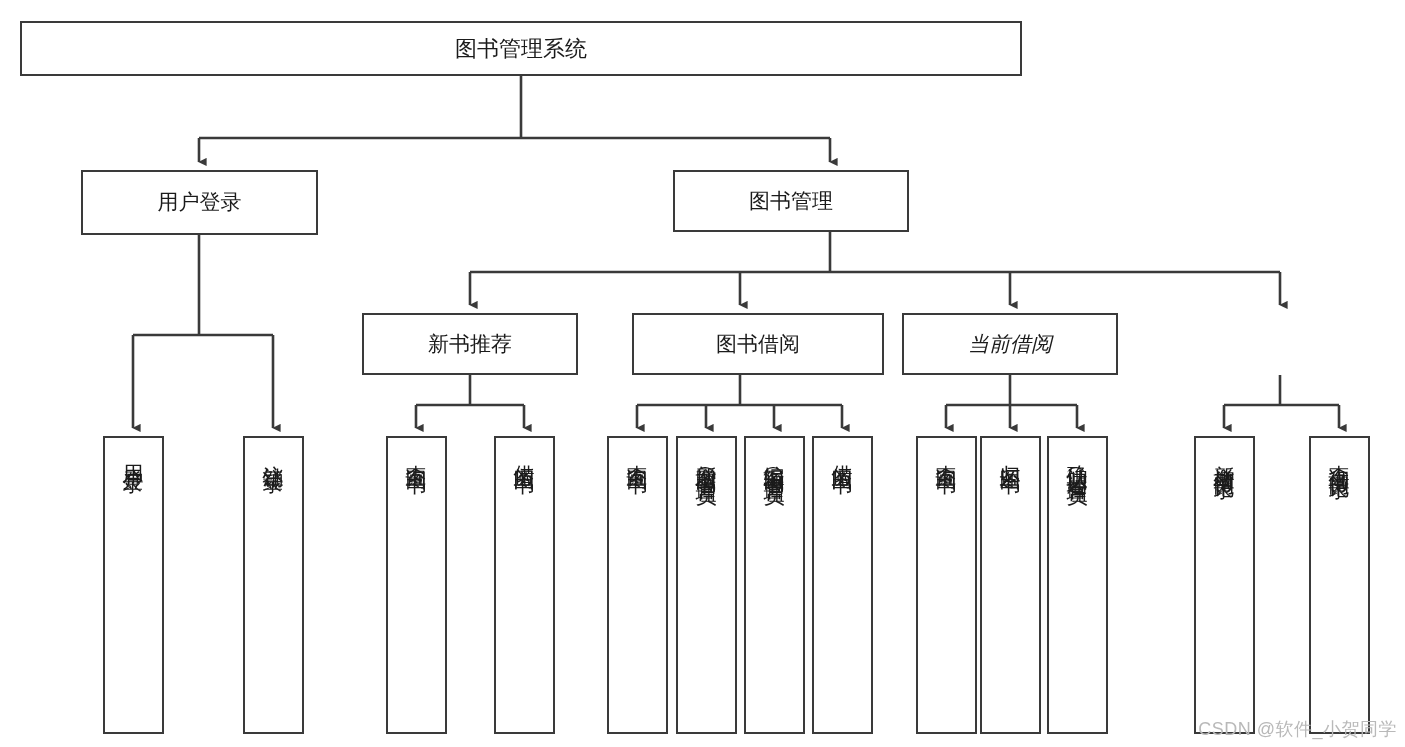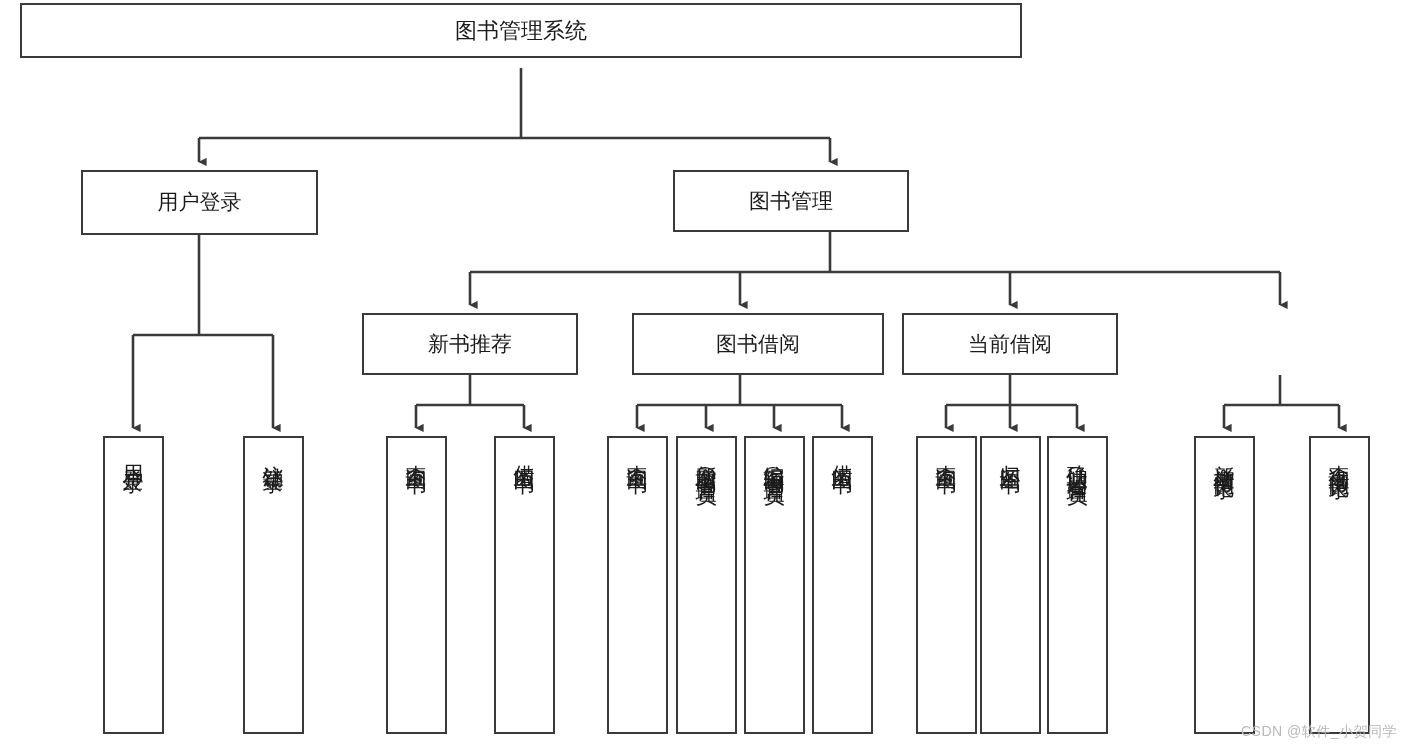--- a/index.html
+++ b/index.html
@@ -59,21 +59,21 @@
     text-orientation: upright;
     letter-spacing: 3px;
     line-height: 1;
     white-space: pre-line;
     display: block;
   }
   #watermark {
     position: absolute;
     right: 8px;
     bottom: 6px;
-    font-size: 14px;
+    font-size: 18px;
     color: #b9b9b9;
     letter-spacing: 0.5px;
     user-select: none;
   }
 </style>
 </head>
 <body>
 
 <div id="diagram-root">
 
@@ -120,38 +120,38 @@
       <path d="M1010,405 L1010,428" marker-end="url(#arrowhead)"></path>
       <path d="M1077,405 L1077,428" marker-end="url(#arrowhead)"></path>
 
       <path d="M1280,375 L1280,405"></path>
       <path d="M1224,405 L1339,405"></path>
       <path d="M1224,405 L1224,428" marker-end="url(#arrowhead)"></path>
       <path d="M1339,405 L1339,428" marker-end="url(#arrowhead)"></path>
     </g>
   </svg>
 
-  <div class="node root horiz" style="left:20px; top:3px; width:1002px; height:55px;">
+  <div class="node root horiz" style="left:20px; top:21px; width:1002px; height:55px;">
     <span class="label">图书管理系统</span>
   </div>
 
   <div class="node horiz" style="left:81px; top:170px; width:237px; height:65px;">
     <span class="label">用户登录</span>
   </div>
   <div class="node horiz" style="left:673px; top:170px; width:236px; height:62px;">
     <span class="label">图书管理</span>
   </div>
 
   <div class="node horiz" style="left:362px; top:313px; width:216px; height:62px;">
     <span class="label">新书推荐</span>
   </div>
   <div class="node horiz" style="left:632px; top:313px; width:252px; height:62px;">
     <span class="label">图书借阅</span>
   </div>
-  <div class="node horiz" style="left:902px; top:313px; width:216px; height:62px;">
+  <div class="node horiz" style="left:902px; top:313px; width:216px; height:62px;font-style:italic;">
     <span class="label">当前借阅</span>
   </div>
 
   <div class="node leaf" style="left:103px; top:436px; width:61px; height:298px;">
     <span class="label">用户登录</span>
   </div>
   <div class="node leaf" style="left:243px; top:436px; width:61px; height:298px;">
     <span class="label">注销登录</span>
   </div>
 

